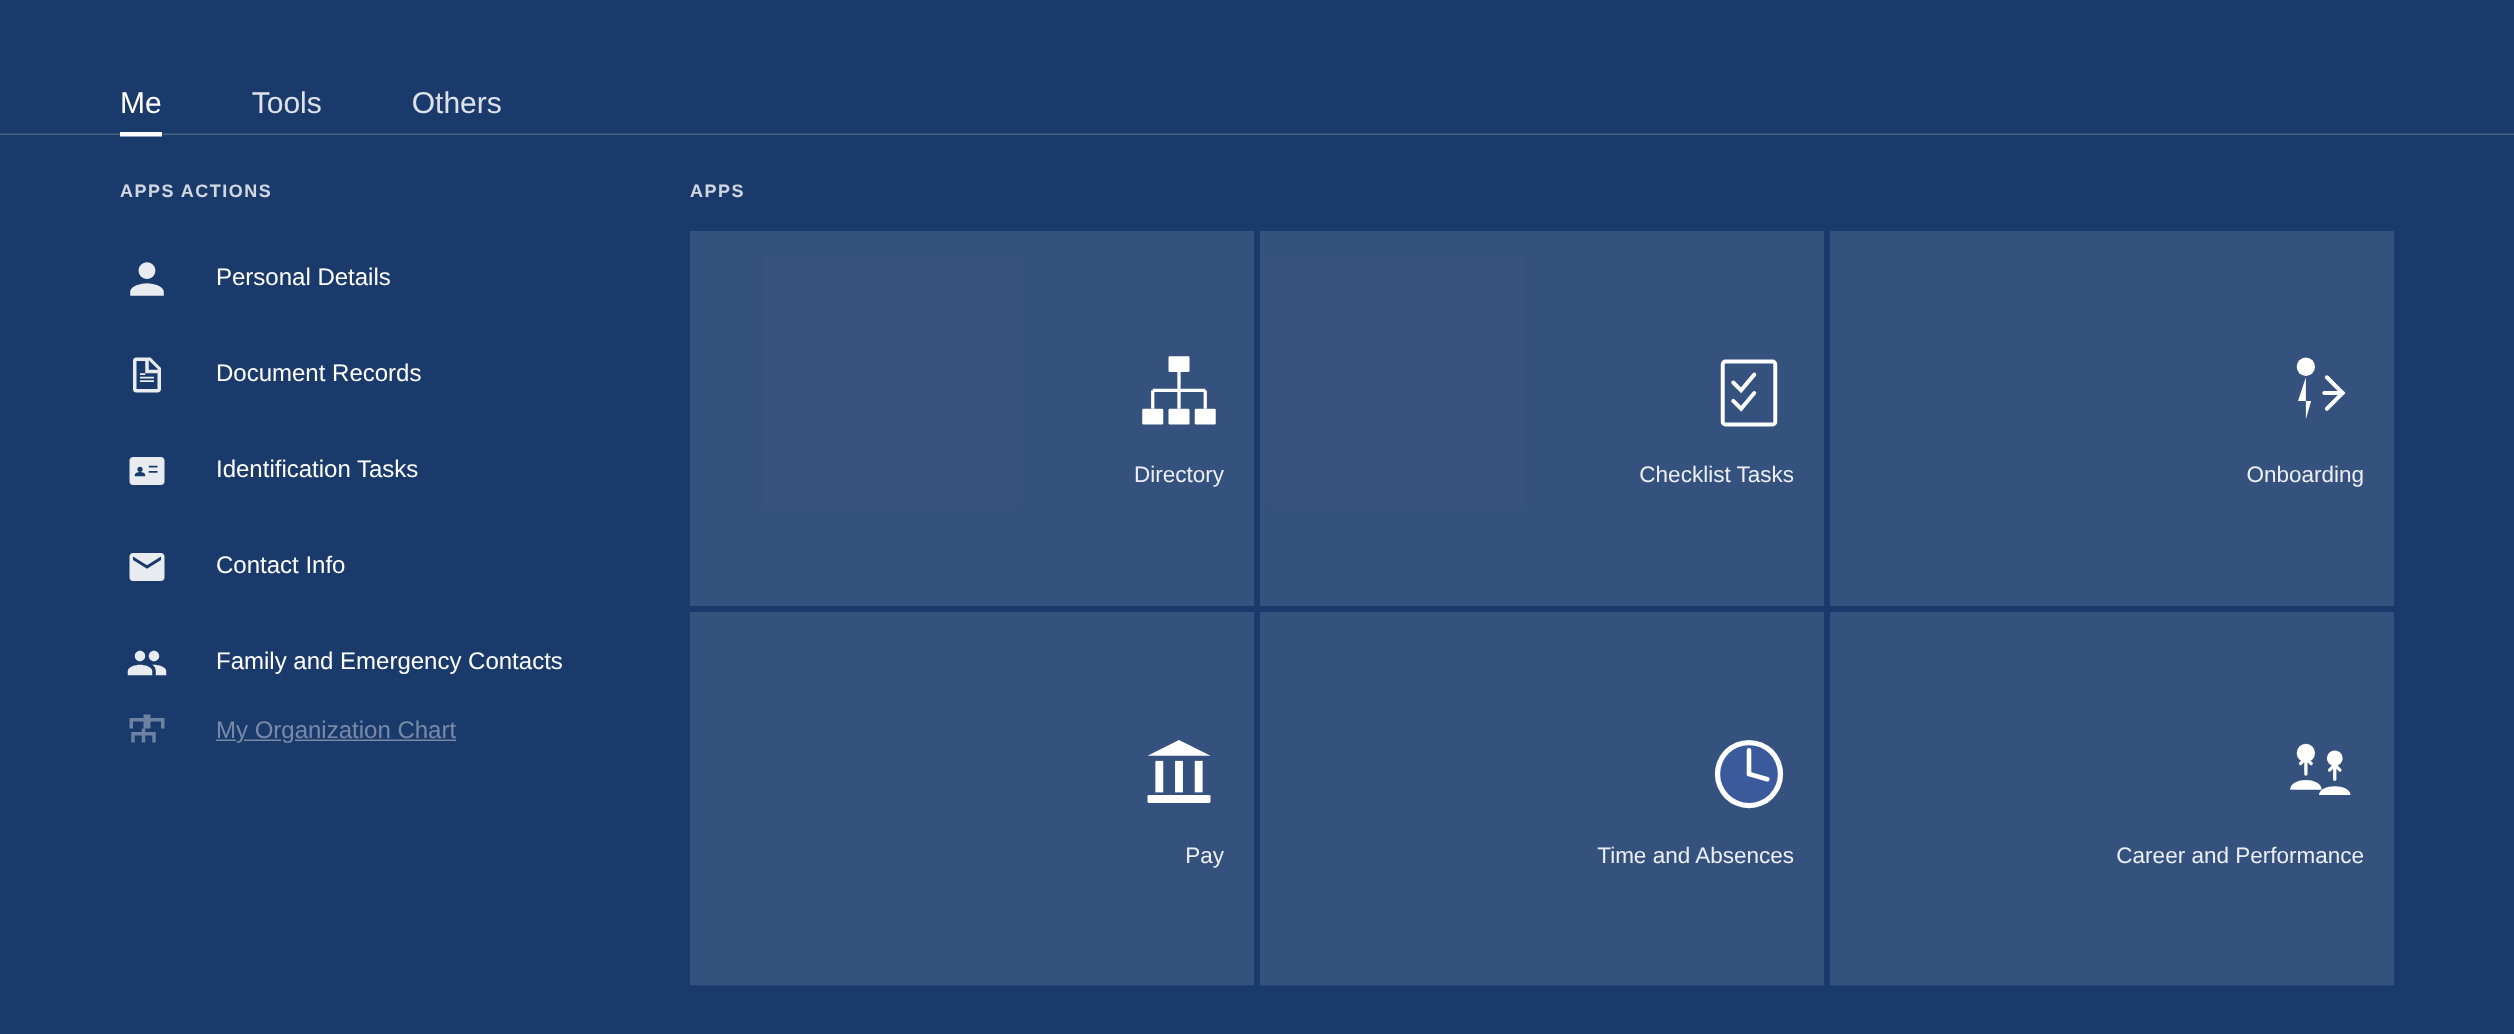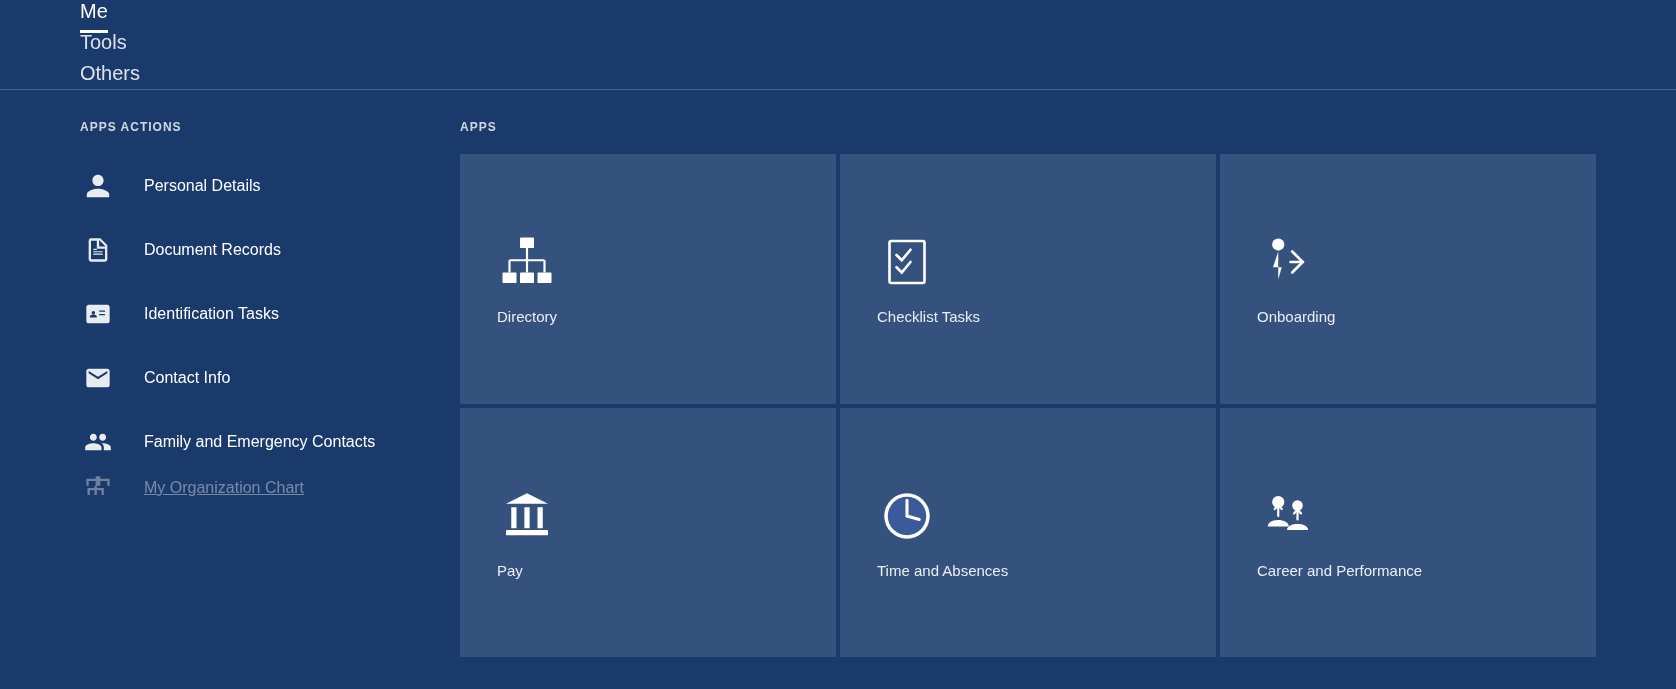--- a/index.html
+++ b/index.html
@@ -8,25 +8,24 @@
       height: 689px;
       background-color: #1a3a6b;
       font-family: 'Segoe UI', Arial, sans-serif;
       color: #ffffff;
       overflow: hidden;
     }
 
     
     .top-nav {
       display: flex;
-      align-items: flex-start;
+      align-items: flex-end;
       padding: 0 80px;
       height: 90px;
       border-bottom: 1px solid rgba(255,255,255,0.2);
-      flex-direction: column;
     }
     .nav-tab {
       font-size: 20px;
       color: #ffffff;
       margin-right: 60px;
       cursor: pointer;
       padding-bottom: 8px;
       position: relative;
       opacity: 0.85;
     }
@@ -96,26 +95,26 @@
       grid-template-columns: repeat(3, 1fr);
       grid-template-rows: repeat(2, 1fr);
       gap: 4px;
       margin-top: 20px;
       height: calc(100% - 36px);
     }
     .app-tile {
       background-color: rgba(255,255,255,0.12);
       display: flex;
       flex-direction: column;
-      align-items: flex-start;
+      align-items: flex-end;
       justify-content: center;
       cursor: pointer;
       transition: background-color 0.2s;
       gap: 16px;
-      padding: 37px;
+      padding: 20px;
     }
     .app-tile-icon {
       width: 60px;
       height: 60px;
       display: flex;
       align-items: center;
       justify-content: center;
     }
     .app-tile-icon svg {
       width: 56px;

